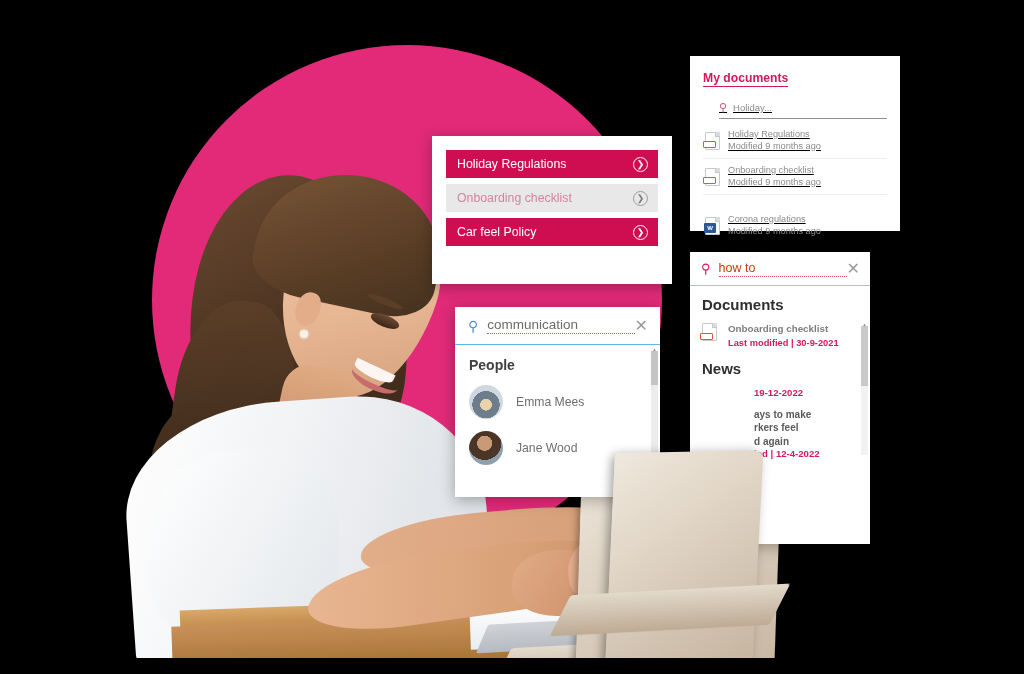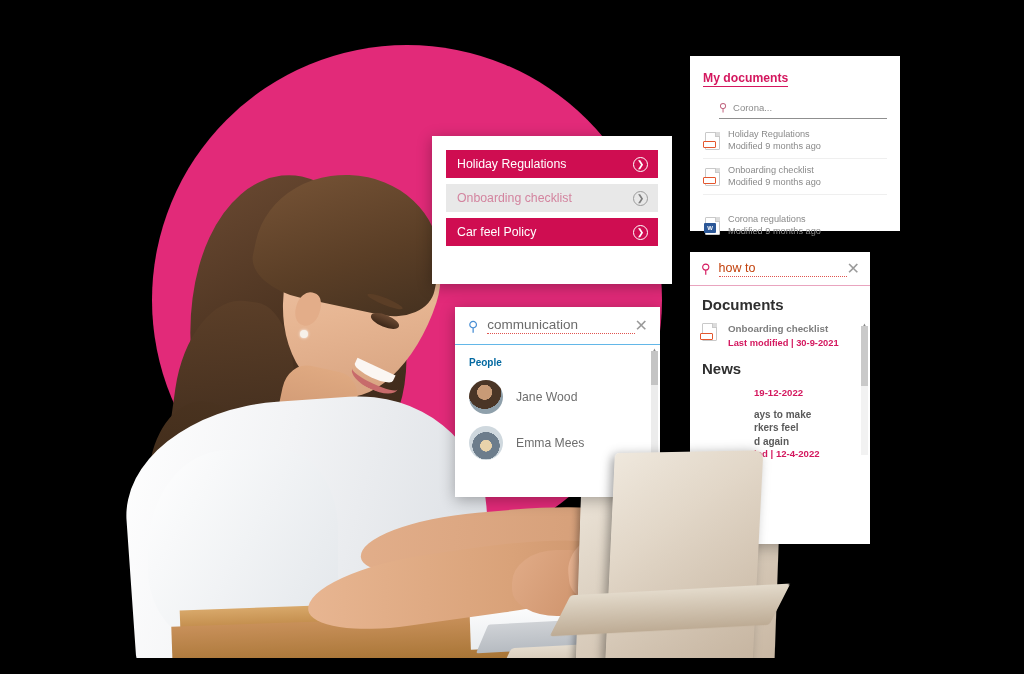--- a/index.html
+++ b/index.html
@@ -260,20 +260,21 @@
     flex: 0 0 auto;
   }
   .doc-btn.primary .chev { border: 1.3px solid #fff; color: #fff; }
   .doc-btn.muted   .chev { border: 1.3px solid #9b9b9b; color: #7d7d7d; }
 
   
   #my-documents {
     left: 690px; top: 56px;
     width: 210px; height: 175px;
     padding: 12px 13px 0 13px;
+    text-decoration: underline;
   }
   #my-documents .md-title {
     font-size: 12.2px;
     font-weight: bold;
     color: #d4175e;
     border-bottom: 1.4px solid #d4175e;
     display: inline-block;
     padding-bottom: 1px;
     margin-bottom: 14px;
   }
@@ -339,21 +340,21 @@
   .srch-bar .mag2 { color: #4a8fd4; font-size: 14px; margin-right: 9px; }
   .srch-bar .q {
     flex: 1;
     font-size: 13.5px;
     color: #6b6b6b;
     border-bottom: 1.6px dotted #e0544f;
     padding-bottom: 1px;
   }
   .srch-bar .xclose { color: #9a9a9a; font-size: 16px; cursor: pointer; line-height: 1; }
   .panel-body { position: relative; padding: 12px 12px 0 14px; }
-  .sec-head { font-size: 10px; font-weight: bold; color: #0369a1; margin-bottom: 12px; }
+  .sec-head { font-size: 14px; font-weight: bold; color: #404040; margin-bottom: 12px; }
   .person { display: flex; align-items: center; gap: 13px; margin-bottom: 12px; }
   .avatar { width: 34px; height: 34px; border-radius: 50%; flex: 0 0 auto; overflow: hidden; position: relative; }
   .avatar.a1 { background: radial-gradient(circle at 46% 36%, #c89a76 0 26%, #4a3526 27% 58%, #8fa0ab 59% 100%); }
   .avatar.a2 { background: radial-gradient(circle at 50% 58%, #e9d3ab 0 22%, #6d7d8c 23% 52%, #cfd8de 53% 100%); }
   .person .pname { font-size: 12.2px; color: #6e6e6e; }
   .vscroll {
     position: absolute; right: 2px; top: 6px;
     width: 7px; bottom: 4px;
     background: #ececec;
   }
@@ -415,21 +416,21 @@
     <div class="laptop-base"></div>
     <div class="hand"></div>
     <div class="laptop-screen"></div>
   </div>
 
   <div class="card" id="my-documents">
     <div class="md-title">My documents</div>
 
     <div class="md-search">
       <span class="mag">⚲</span>
-      <span class="ph">Corona...</span>
+      <span class="ph">Holiday...</span>
     </div>
 
     <div class="md-row">
       <span class="fico">
         <span class="sheet"></span>
           <span class="fold"></span>
           <span class="tag"></span>
       </span>
       <span class="meta">
         <span class="nm">Holiday Regulations</span>
@@ -532,27 +533,27 @@
 
     <div class="panel-body">
       <div class="vscroll">
         <span class="uparrow">▲</span>
         <span class="thumb"></span>
       </div>
 
       <div class="sec-head">People</div>
 
       <div class="person">
+        <span class="avatar a2"></span>
+        <span class="pname">Emma Mees</span>
+      </div>
+
+      <div class="person">
         <span class="avatar a1"></span>
         <span class="pname">Jane Wood</span>
-      </div>
-
-      <div class="person">
-        <span class="avatar a2"></span>
-        <span class="pname">Emma Mees</span>
       </div>
     </div>
   </div>
 
   <div style="
       position:absolute; left:600px; top:452px; width:160px; height:222px;
       background:linear-gradient(145deg,#efe8dd 0%,#e2d7c8 35%,#c3b19c 100%);
       border-radius:5px 8px 3px 3px;
       transform: perspective(620px) rotateY(-23deg) rotate(3deg);
       box-shadow:-4px 2px 12px rgba(0,0,0,.35);"></div>

